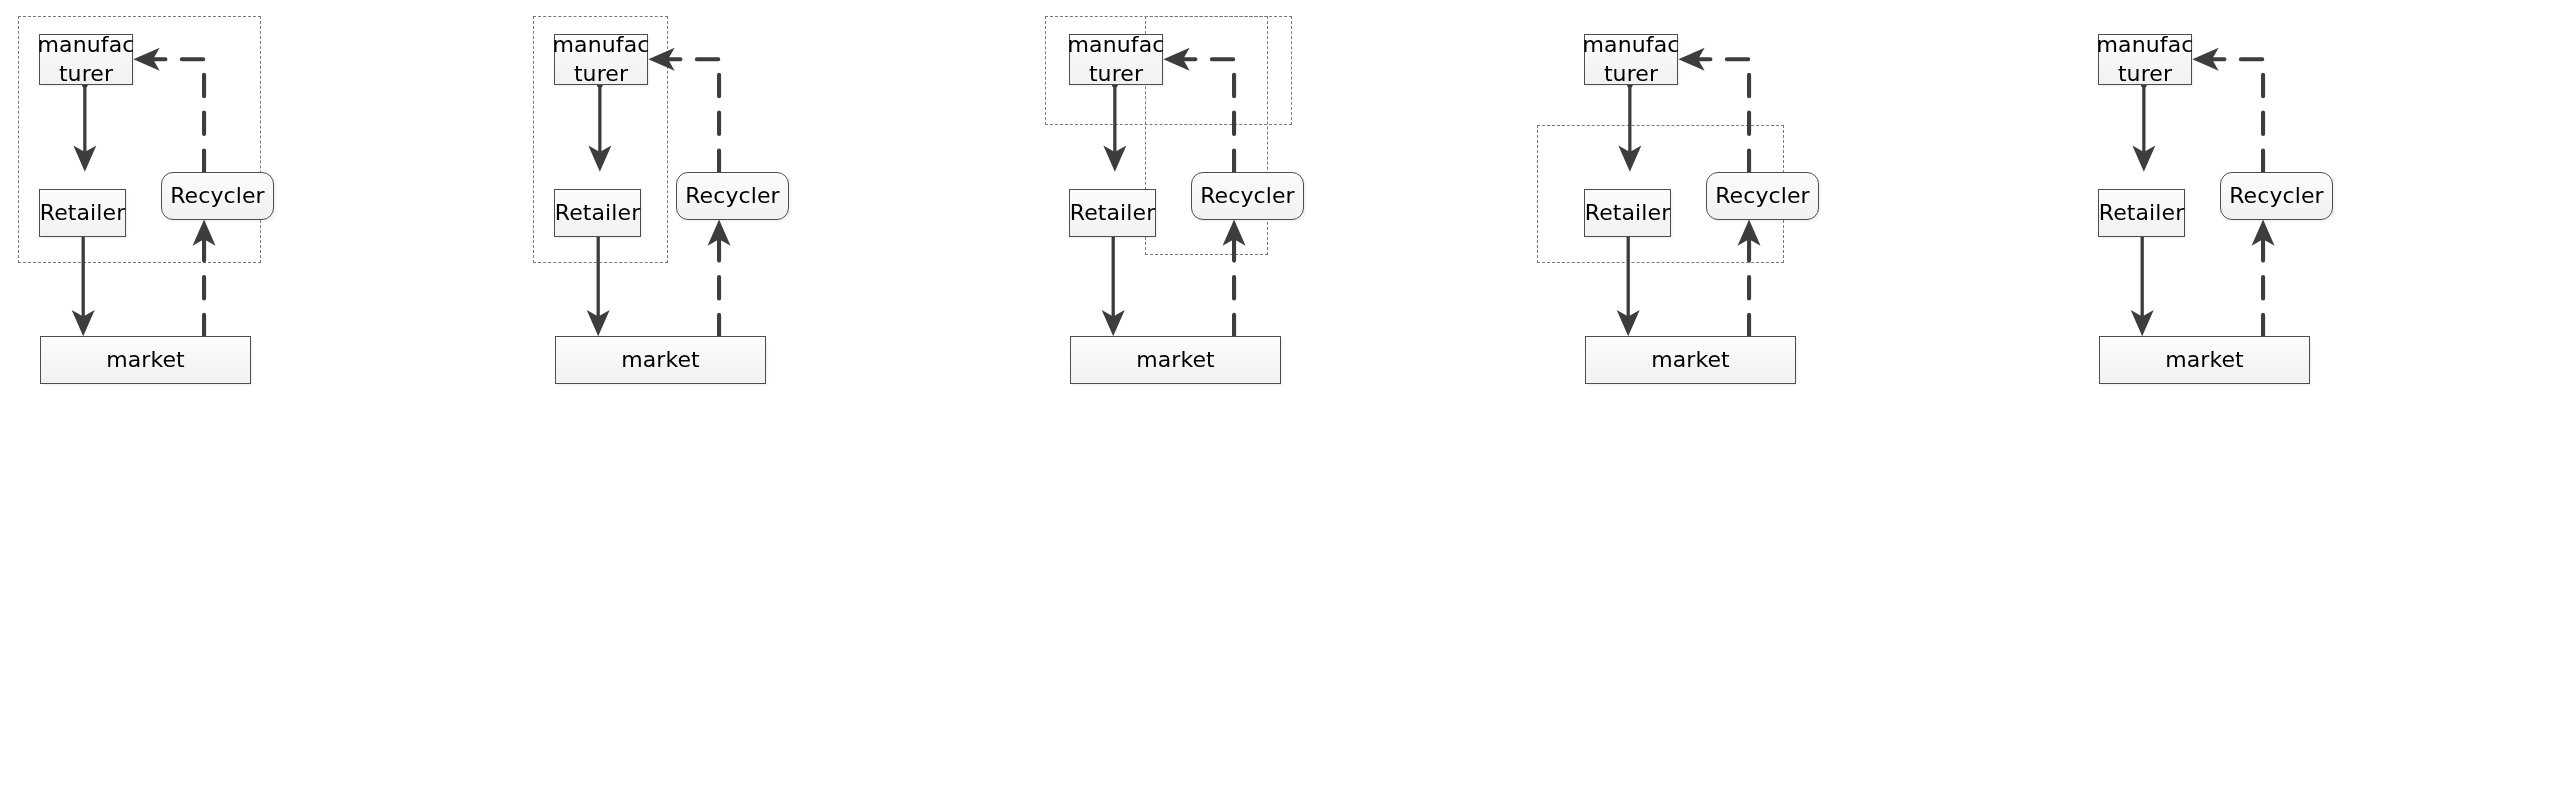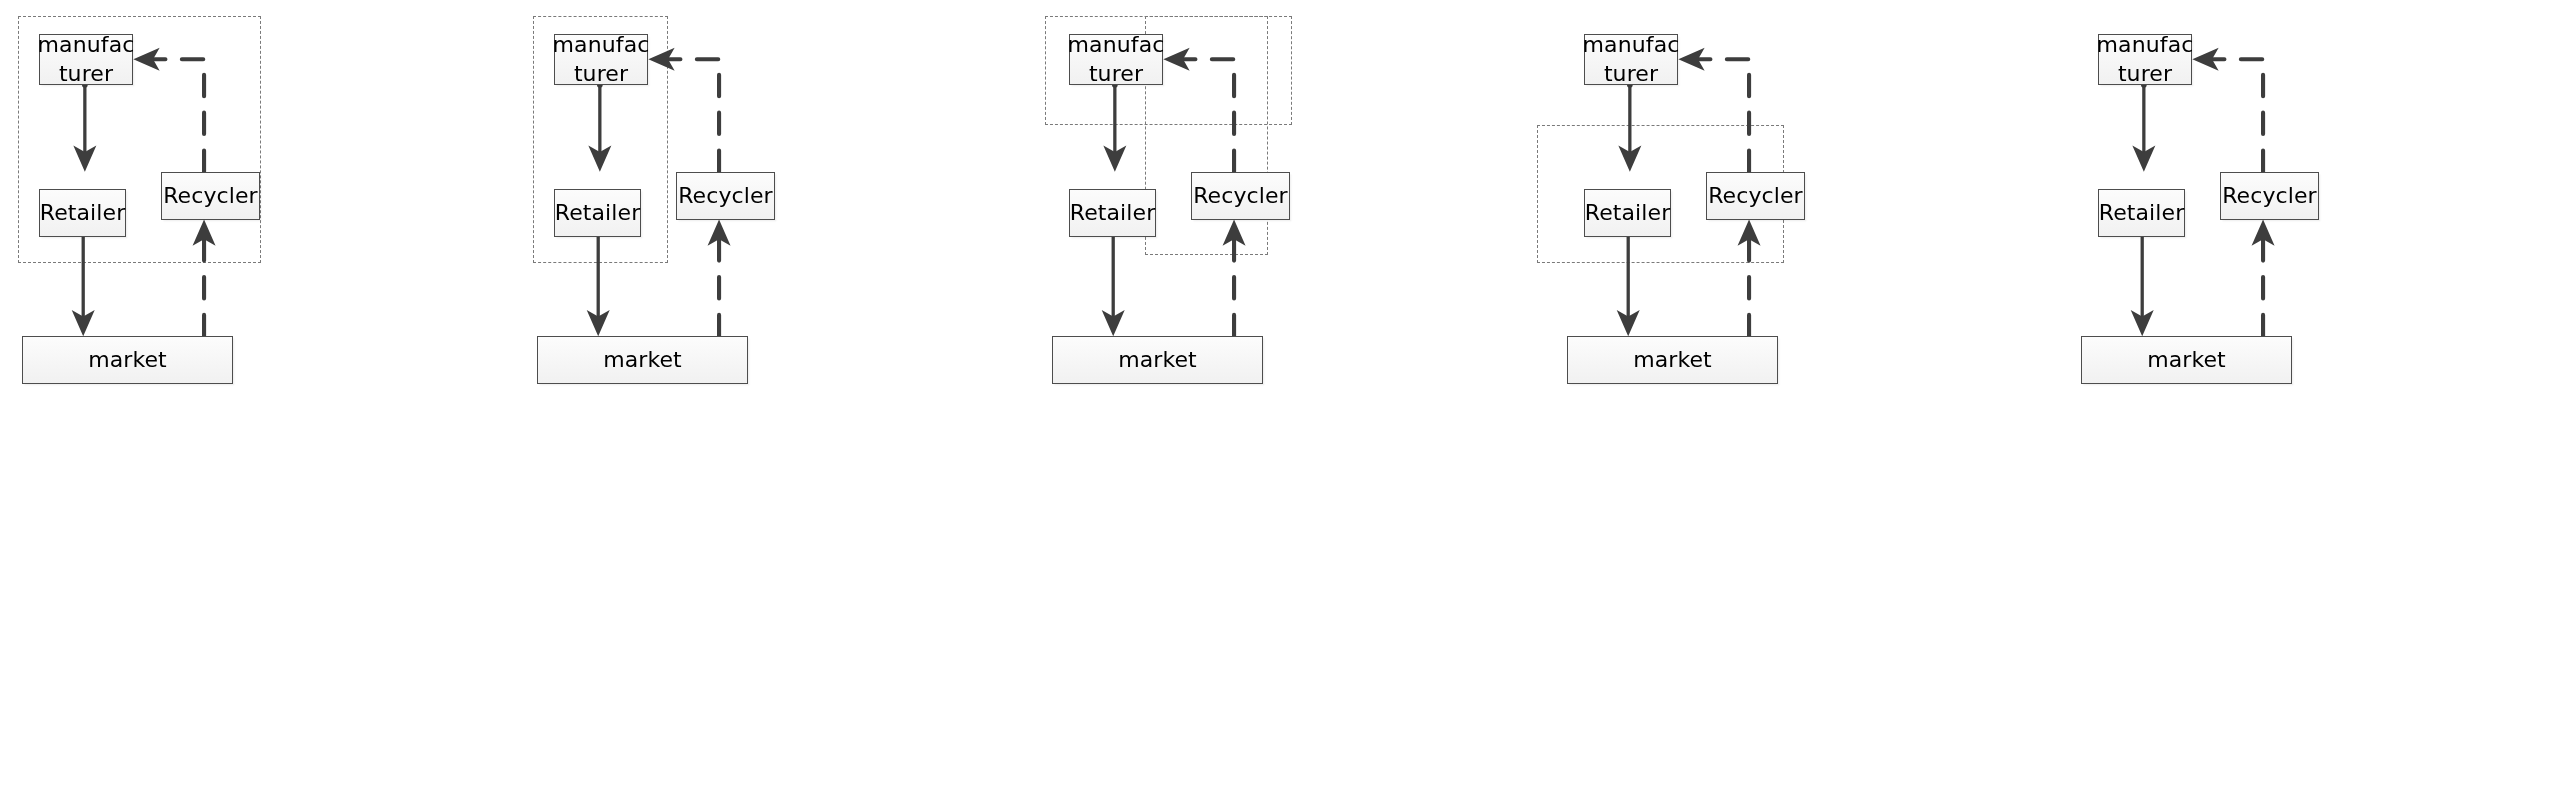--- a/index.html
+++ b/index.html
@@ -53,25 +53,26 @@
   }
   .node-retailer {
     left: 39px;
     top: 189px;
     width: 87px;
     height: 48px;
   }
   .node-recycler {
     left: 161px;
     top: 172px;
-    width: 99px;
+    width: 113px;
     height: 48px;
+    border-radius: 12px;
   }
   .node-market {
-    left: 22px;
+    left: 40px;
     top: 336px;
     width: 211px;
     height: 48px;
   }
   
   .wires {
     position: absolute;
     left: 0;
     top: 0;
     width: 515px;

